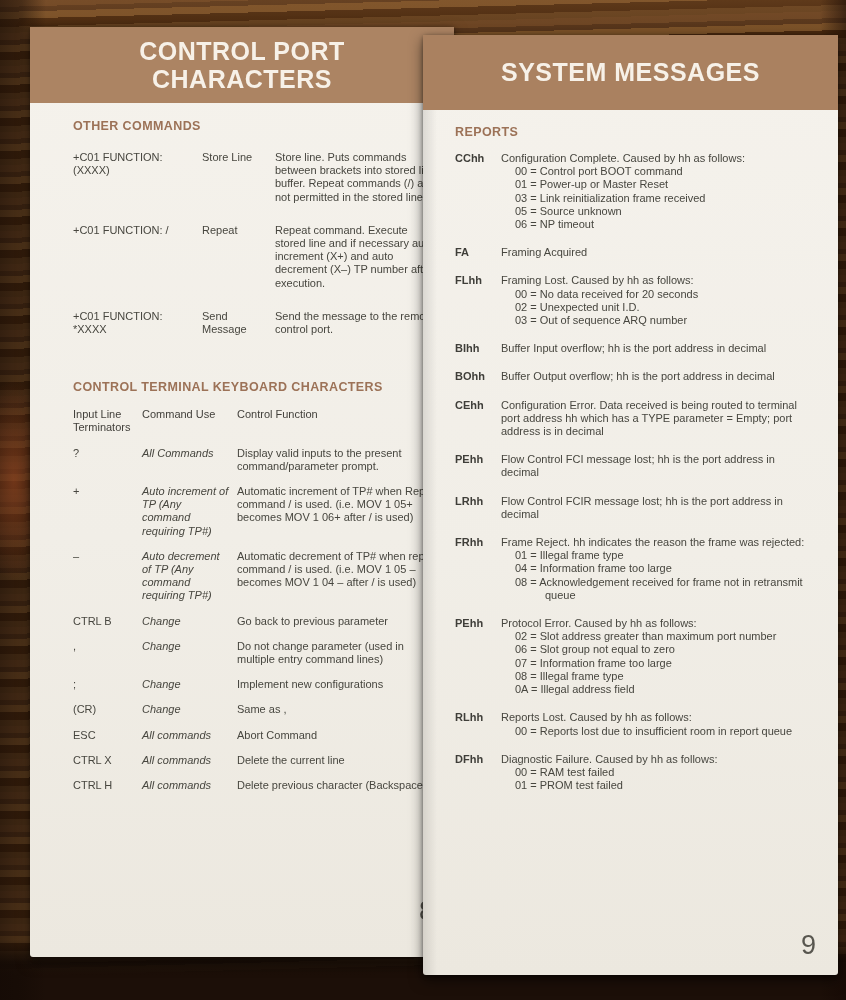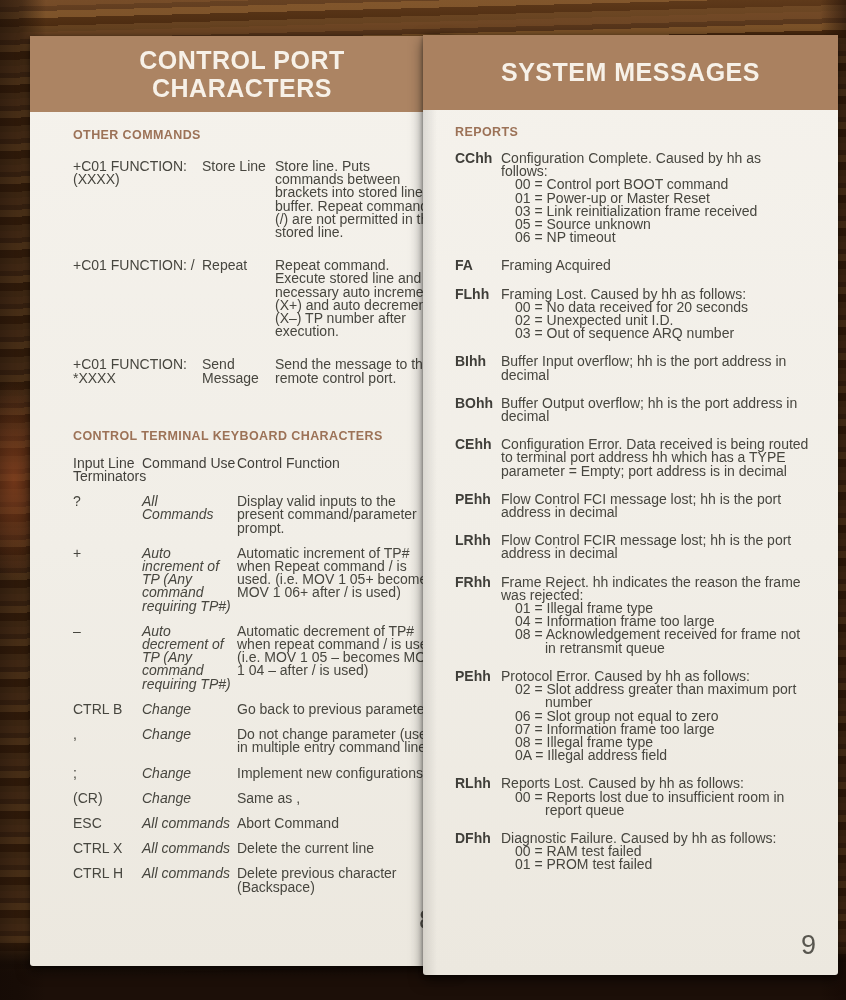--- a/index.html
+++ b/index.html
@@ -24,41 +24,41 @@
         #49290f 19px, #49290f 27px,
         #63401f 27px, #63401f 33px),
       #5a371b;
   }
   
   .page {
     position:absolute; border-radius:3px;
     background: linear-gradient(180deg, #f5f2ec 0%, #f1eee7 55%, #ece8df 100%);
     box-shadow: 0 5px 14px rgba(0,0,0,.55), 0 1px 4px rgba(0,0,0,.4);
   }
-  .page-left  { left:30px;  top:36px; width:424px; height:930px; }
+  .page-left  { left:30px;  top:27px; width:424px; height:930px; }
   .page-right { left:423px; top:35px; width:415px; height:940px;
                 background-image: linear-gradient(90deg, rgba(0,0,0,.10) 0px, rgba(0,0,0,0) 14px),
                                   linear-gradient(180deg, #f5f2ec 0%, #f1eee7 55%, #ece8df 100%); }
   .band {
     background:#ac8463;
     color:#f7f1e8; text-align:center; font-weight:bold;
     display:flex; flex-direction:column; justify-content:center;
     letter-spacing:.5px;
   }
   .page-left  .band { height:76px; font-size:25px; line-height:1.14; }
   .page-right .band { height:75px; font-size:25px; background:#aa8160; }
   .content { padding:0 13px 0 43px; }
   .page-right .content { padding:0 28px 0 32px; }
   h2.sec {
     color:#9c7257; font-size:12.5px; font-weight:bold; letter-spacing:.4px;
   }
   .page-left h2.sec.first { margin-top:16px; }
   .page-left h2.sec.second { margin-top:44px; }
   .page-right h2.sec { margin-top:15px; }
-  .body-txt, .oc-row, .kb-row, .kb-head, .report { font-size:14px; line-height:13.2px; color:#47463f; }
+  .body-txt, .oc-row, .kb-row, .kb-head, .report { font-size:11px; line-height:13.2px; color:#47463f; }
   
   #ocRows { margin-top:18px; }
   .oc-row { display:grid; grid-template-columns:129px 73px 1fr; margin-bottom:20px; }
   .oc-cmd { padding-right:4px; }
   .oc-name{ padding-right:4px; }
   
   .kb-head { display:grid; grid-template-columns:69px 95px 1fr; font-weight:normal; color:#413f3a; margin-top:14px; }
   #kbRows  { margin-top:12px; }
   .kb-row  { display:grid; grid-template-columns:69px 95px 1fr; margin-bottom:12px; }
   .kb-term { padding-right:4px; }

